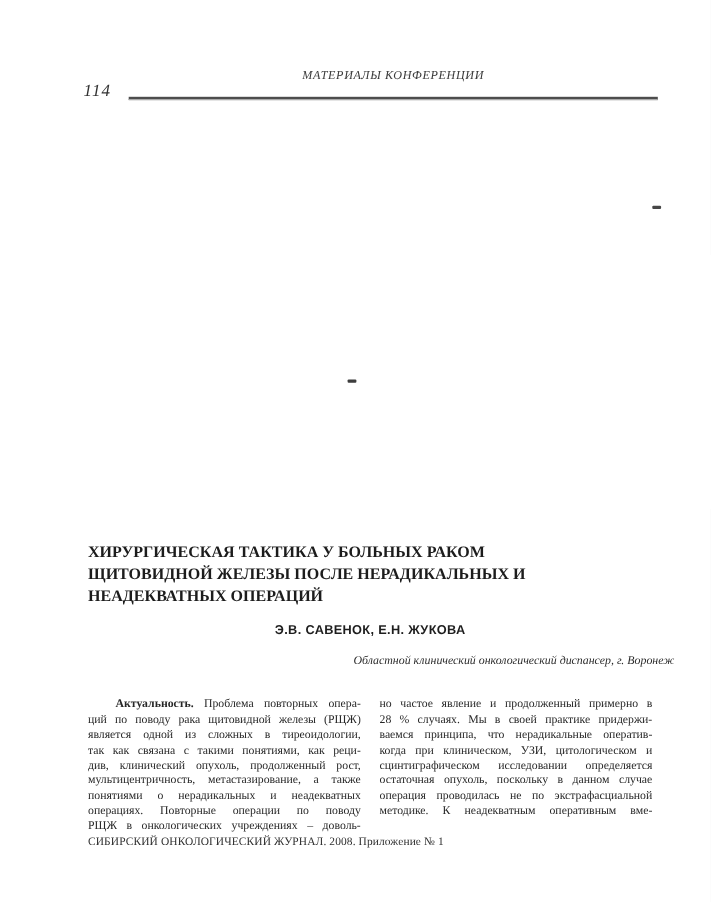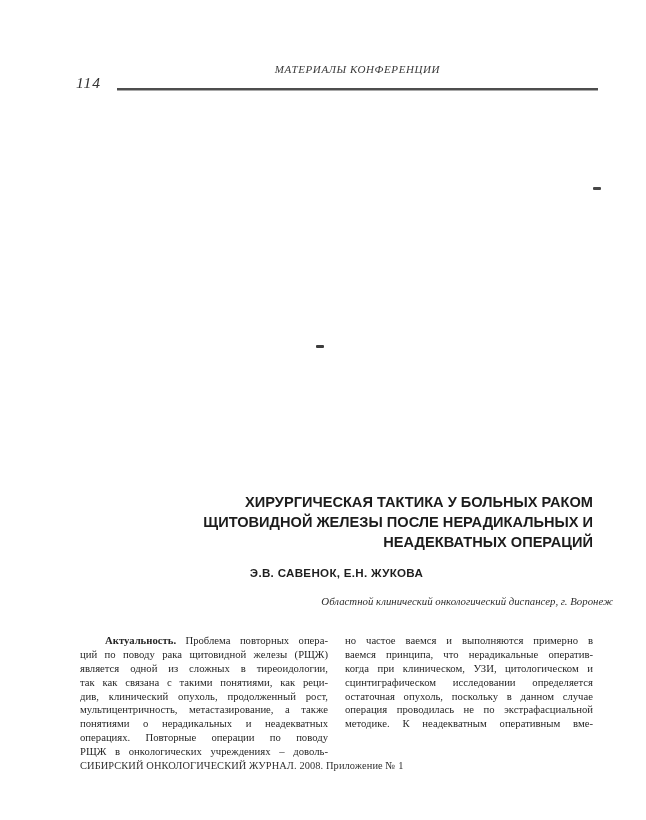--- a/index.html
+++ b/index.html
@@ -36,22 +36,22 @@
   }
 
   
   .artifact { position: absolute; background: #474747; border-radius: 1px; }
   .artifact-1 { left: 593px; top: 187px; width: 8px; height: 3px; }
   .artifact-2 { left: 316px; top: 345px; width: 8px; height: 3px; background: #3d3d3d; }
 
   
   .title-block {
     position: absolute; left: 80px; top: 492px; width: 513px;
-    text-align: right;
-    font-family: Liberation Sans, sans-serif;
+    text-align: left;
+    font-family: Liberation Serif, serif;
     font-weight: bold; font-size: 14.6px; line-height: 20px;
     color: #1c1c1c; margin: 0;
   }
   .title-line { display: block; }
   .authors {
     position: absolute; left: 80px; top: 566px; width: 513px;
     text-align: center;
     font-family: "Liberation Sans", sans-serif;
     font-weight: bold; font-size: 11.6px; letter-spacing: 0.3px;
     color: #1e1e1e;
@@ -114,21 +114,22 @@
       <div class="bline">ций по поводу рака щитовидной железы (РЩЖ)</div>
       <div class="bline">является одной из сложных в тиреоидологии,</div>
       <div class="bline">так как связана с такими понятиями, как реци-</div>
       <div class="bline">див, клинический опухоль, продолженный рост,</div>
       <div class="bline">мультицентричность, метастазирование, а также</div>
       <div class="bline">понятиями о нерадикальных и неадекватных</div>
       <div class="bline">операциях. Повторные операции по поводу</div>
       <div class="bline">РЩЖ в онкологических учреждениях – доволь-</div>
     </div>
     <div class="col">
-      <div class="bline">но частое ваемся и выполняются примерно в</div>
+      <div class="bline">но частое явление и продолженный примерно в</div>
+      <div class="bline">28 % случаях. Мы в своей практике придержи-</div>
       <div class="bline">ваемся принципа, что нерадикальные оператив-</div>
       <div class="bline">когда при клиническом, УЗИ, цитологическом и</div>
       <div class="bline">сцинтиграфическом исследовании определяется</div>
       <div class="bline">остаточная опухоль, поскольку в данном случае</div>
       <div class="bline">операция проводилась не по экстрафасциальной</div>
       <div class="bline">методике. К неадекватным оперативным вме-</div>
     </div>
   </div>
 
   <div class="footer">СИБИРСКИЙ ОНКОЛОГИЧЕСКИЙ ЖУРНАЛ. 2008. Приложение № 1</div>

